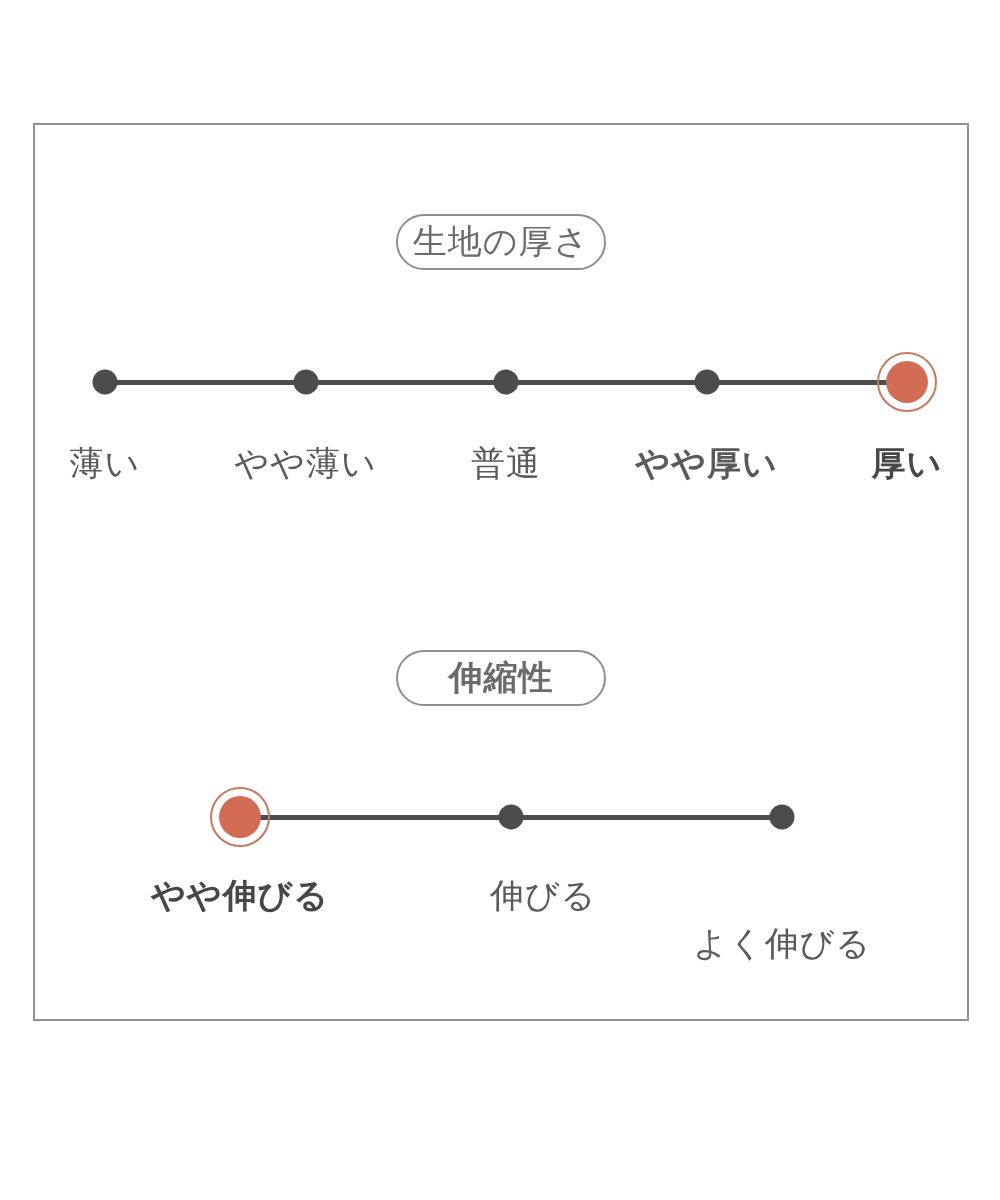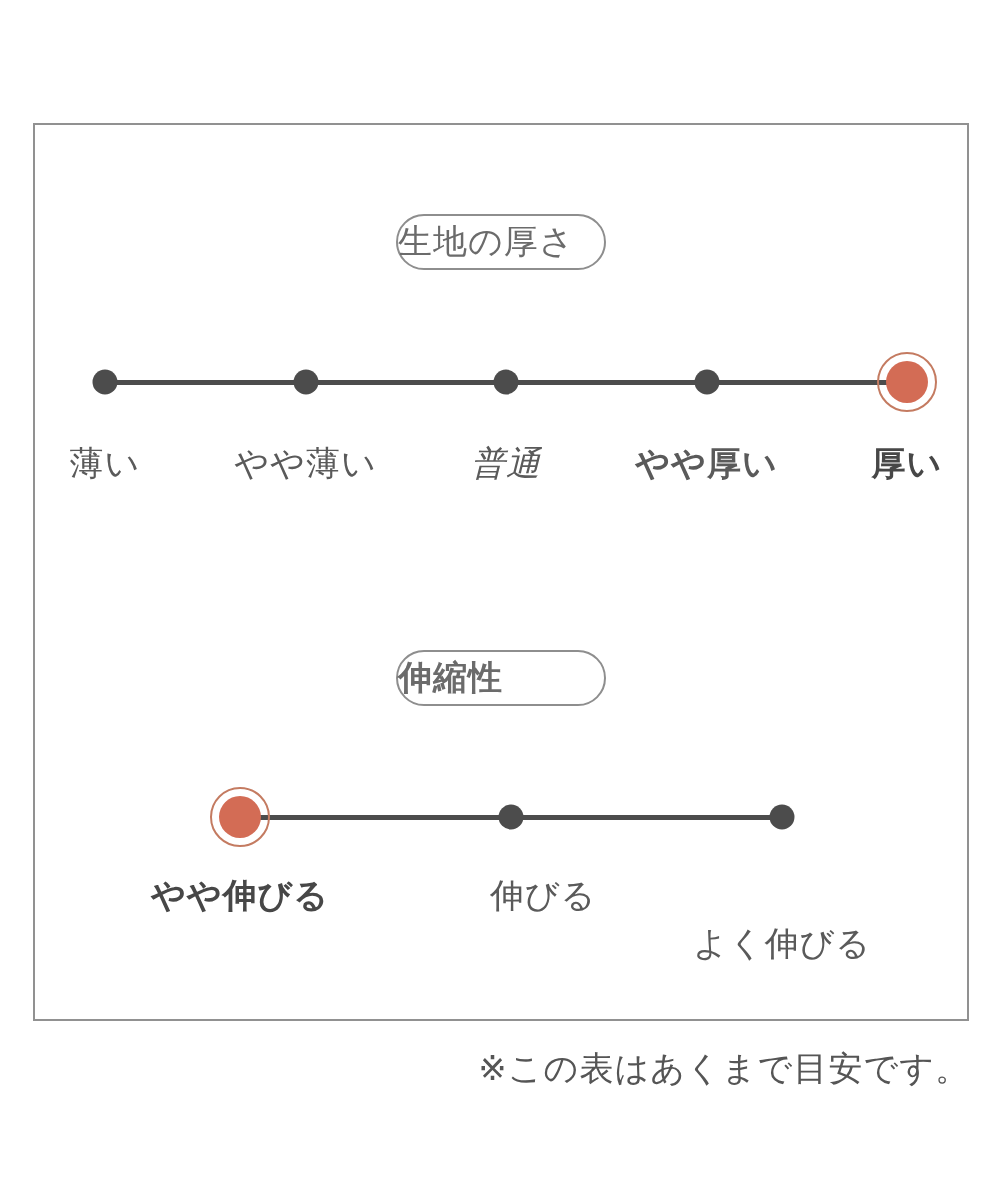--- a/index.html
+++ b/index.html
@@ -30,20 +30,21 @@
     position: absolute;
     left: 50%;
     transform: translateX(-50%);
     width: 210px;
     height: 56px;
     box-sizing: border-box;
     border: 2px solid var(--pill-border, #8e8e8e);
     border-radius: 28px;
     display: flex;
     align-items: center;
+    justify-content: center;
     font-size: 34px;
     letter-spacing: 1px;
     color: var(--pill-text, #6b6b6b);
     font-weight: 500;
     background: #ffffff;
   }
   .track {
     position: absolute;
     height: 0;
   }
@@ -130,21 +131,21 @@
         <div class="rail"></div>
       <div class="dot" style="left: 0%;"></div>
           <div class="dot" style="left: 25%;"></div>
           <div class="dot" style="left: 50%;"></div>
           <div class="dot" style="left: 75%;"></div>
           <div class="dot selected" style="left: 100%;"></div>
         </div>
       <div class="labels">
           <div class="label" style="left: 0%;">薄い</div>
           <div class="label" style="left: 25%;">やや薄い</div>
-          <div class="label" style="left: 50%; font-style: italic;">普通</div>
+          <div class="label" style="left: 50%;">普通</div>
           <div class="label" style="left: 75%; font-weight: bold;">やや厚い</div>
           <div class="label selected" style="left: 100%; text-align: right;">厚い</div>
         </div>
     </div>
 
     <div class="scale scale-1">
       <div class="pill">
         <span>伸縮性</span>
       </div>
       <div class="track">
@@ -155,14 +156,13 @@
         </div>
       <div class="labels">
           <div class="label selected" style="left: 0%; text-align: right;">やや伸びる</div>
           <div class="label" style="left: 50%; margin-left: 32px;">伸びる</div>
           <div class="label" style="left: 100%; margin-top: 48px;">よく伸びる</div>
         </div>
     </div>
 
   </div>
 
-  <div class="note">※この表はあくまで目安です。</div>
 </div>
 
 </body></html>

